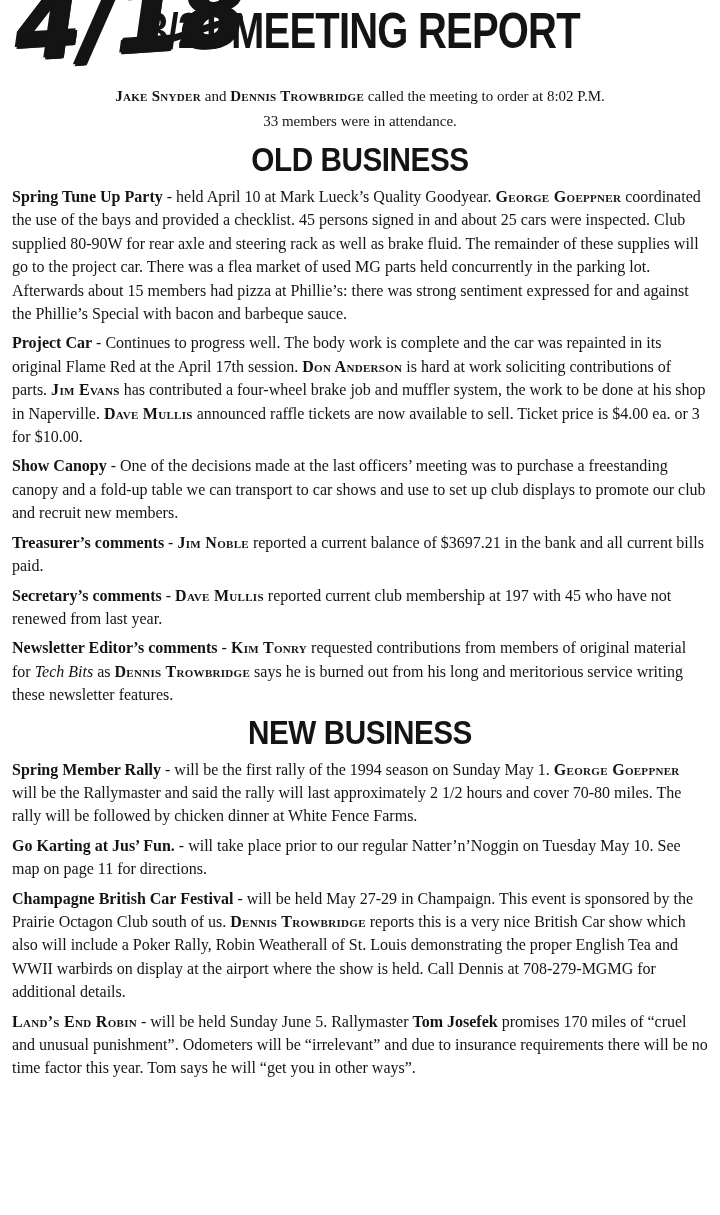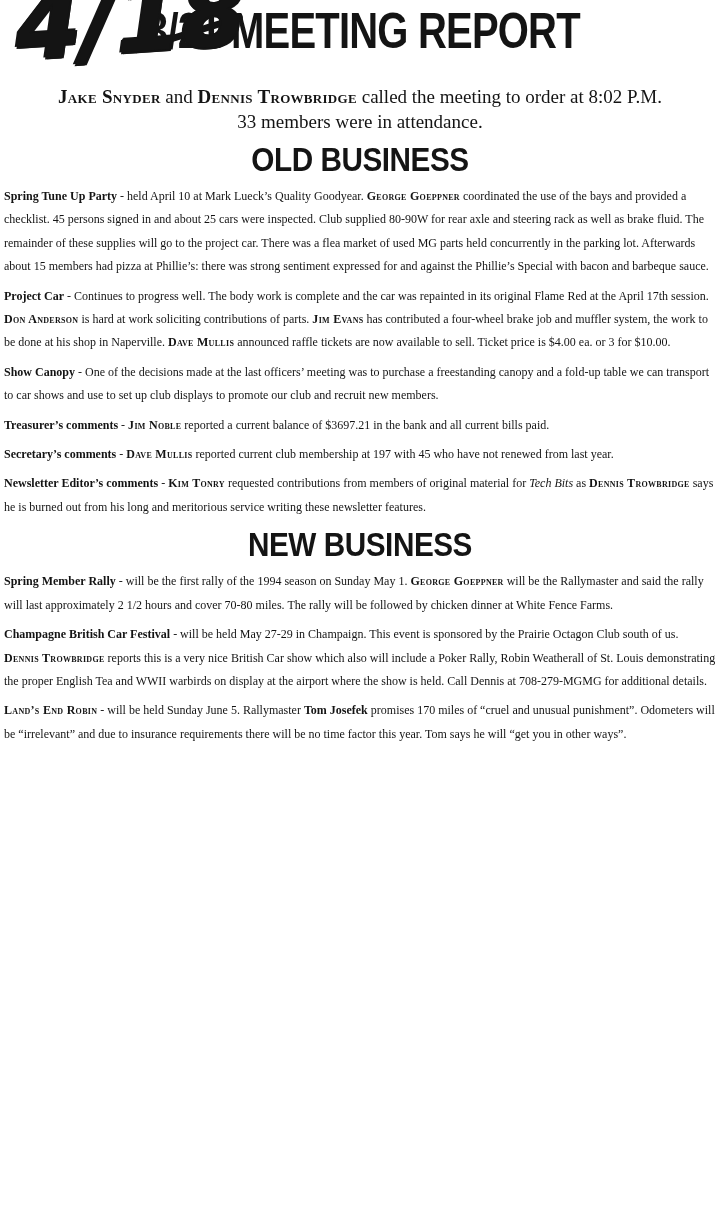--- a/index.html
+++ b/index.html
@@ -53,42 +53,42 @@
     text-shadow: 2px 0 currentColor, -2px 0 currentColor, 0 2px currentColor,
                  0 -2px currentColor, 2px 2px currentColor, -1px -1px currentColor;
     z-index: 2;
     white-space: nowrap;
   }
 
   
   .intro {
     margin: 0;
     text-align: center;
-    font-size: 19px;
+    font-size: 15px;
     line-height: 25px;
     color: var(--ink);
   }
 
   
   .section-heading {
     margin: 7px 0 6px;
     text-align: center;
     font-family: "Liberation Sans", sans-serif;
     font-weight: bold;
     font-size: 33px;
     letter-spacing: -0.5px;
     transform: scaleX(0.9);
     color: var(--ink);
   }
 
   
   .paras { padding: 0 4px; }
   .para {
-    margin: 0 0 6px;
-    font-size: 12px;
+    margin: 0 8px 6px;
+    font-size: 16px;
     line-height: 23.4px;
     text-align: left;
     color: var(--ink);
   }
   .sg-lead { font-weight: bold; }
   .sg-b    { font-weight: bold; text-align: center; }
   .sg-sc   { font-weight: bold; font-variant: small-caps; letter-spacing: 0.3px; }
   .sg-i    { font-style: italic; }
 </style>
 </head>
@@ -113,18 +113,19 @@
         <p class="para"><span class="sg-lead">Treasurer’s comments</span><span> - </span><span class="sg-sc">Jim Noble</span><span> reported a current balance of $3697.21 in the bank and all current bills paid.</span></p>
         <p class="para"><span class="sg-lead">Secretary’s comments</span><span> - </span><span class="sg-sc">Dave Mullis</span><span> reported current club membership at 197 with 45 who have not renewed from last year.</span></p>
         <p class="para"><span class="sg-lead">Newsletter Editor’s comments</span><span> - </span><span class="sg-sc">Kim Tonry</span><span> requested contributions from members of original material for </span><span class="sg-i">Tech Bits</span><span> as </span><span class="sg-sc">Dennis Trowbridge</span><span> says he is burned out from his long and meritorious service writing these newsletter features.</span></p>
       </div>
   </section>
 
   <section>
     <h2 class="section-heading">NEW BUSINESS</h2>
     <div class="paras">
         <p class="para"><span class="sg-lead">Spring Member Rally</span><span> - will be the first rally of the 1994 season on Sunday May 1. </span><span class="sg-sc">George Goeppner</span><span> will be the Rallymaster and said the rally will last approximately 2 1/2 hours and cover 70-80 miles. The rally will be followed by chicken dinner at White Fence Farms.</span></p>
+        <p class="para"><span class="sg-lead">Go Karting at Jus’ Fun.</span><span> - will take place prior to our regular Natter’n’Noggin on Tuesday May 10. See map on page 11 for directions.</span></p>
         <p class="para"><span class="sg-lead">Champagne British Car Festival</span><span> - will be held May 27-29 in Champaign. This event is sponsored by the Prairie Octagon Club south of us. </span><span class="sg-sc">Dennis Trowbridge</span><span> reports this is a very nice British Car show which also will include a Poker Rally, Robin Weatherall of St. Louis demonstrating the proper English Tea and WWII warbirds on display at the airport where the show is held. Call Dennis at 708-279-MGMG for additional details.</span></p>
         <p class="para"><span class="sg-sc">Land’s End Robin</span><span> - will be held Sunday June 5. Rallymaster </span><span class="sg-b">Tom Josefek</span><span> promises 170 miles of “cruel and unusual punishment”. Odometers will be “irrelevant” and due to insurance requirements there will be no time factor this year. Tom says he will “get you in other ways”.</span></p>
       </div>
   </section>
 
 </div>
 
 </body></html>

